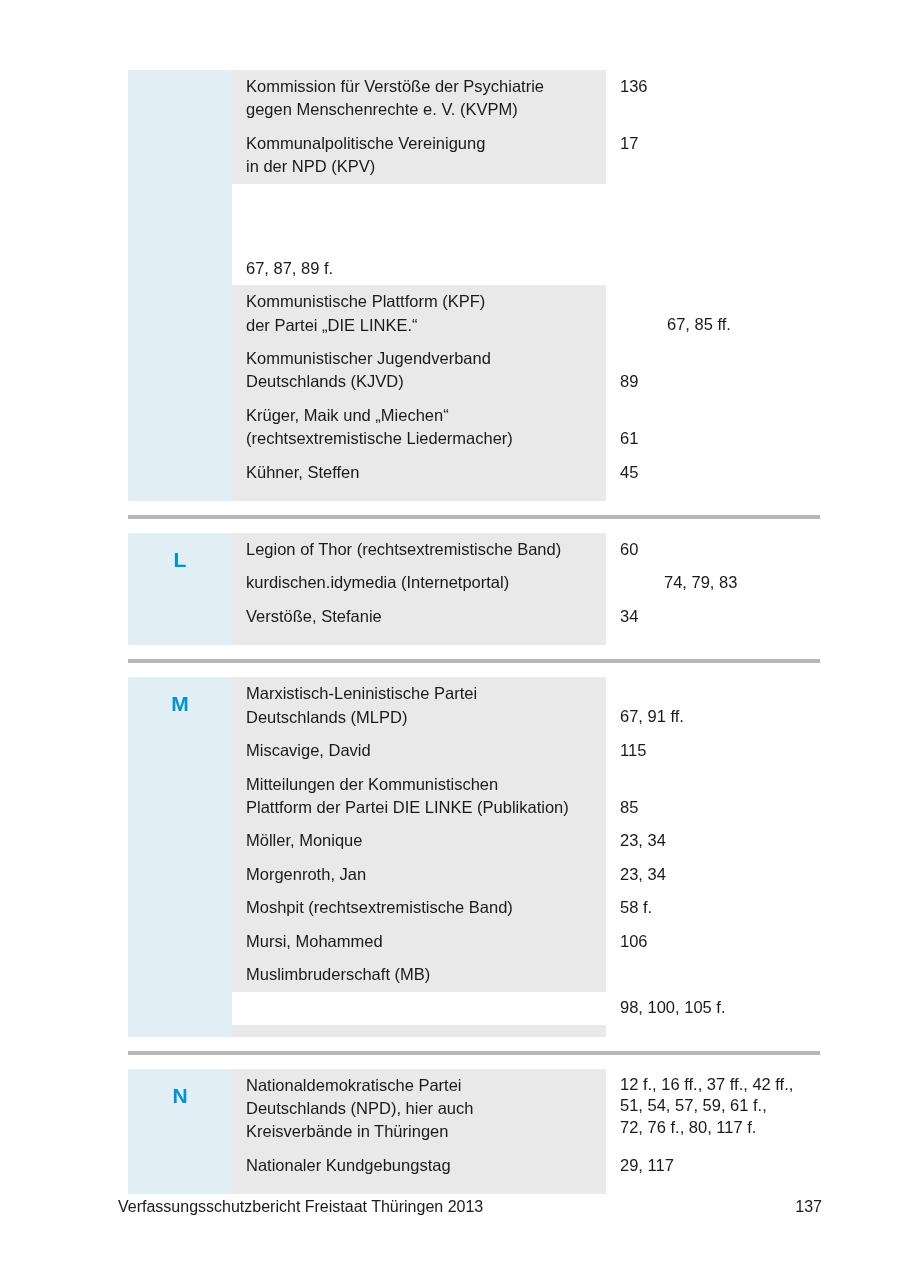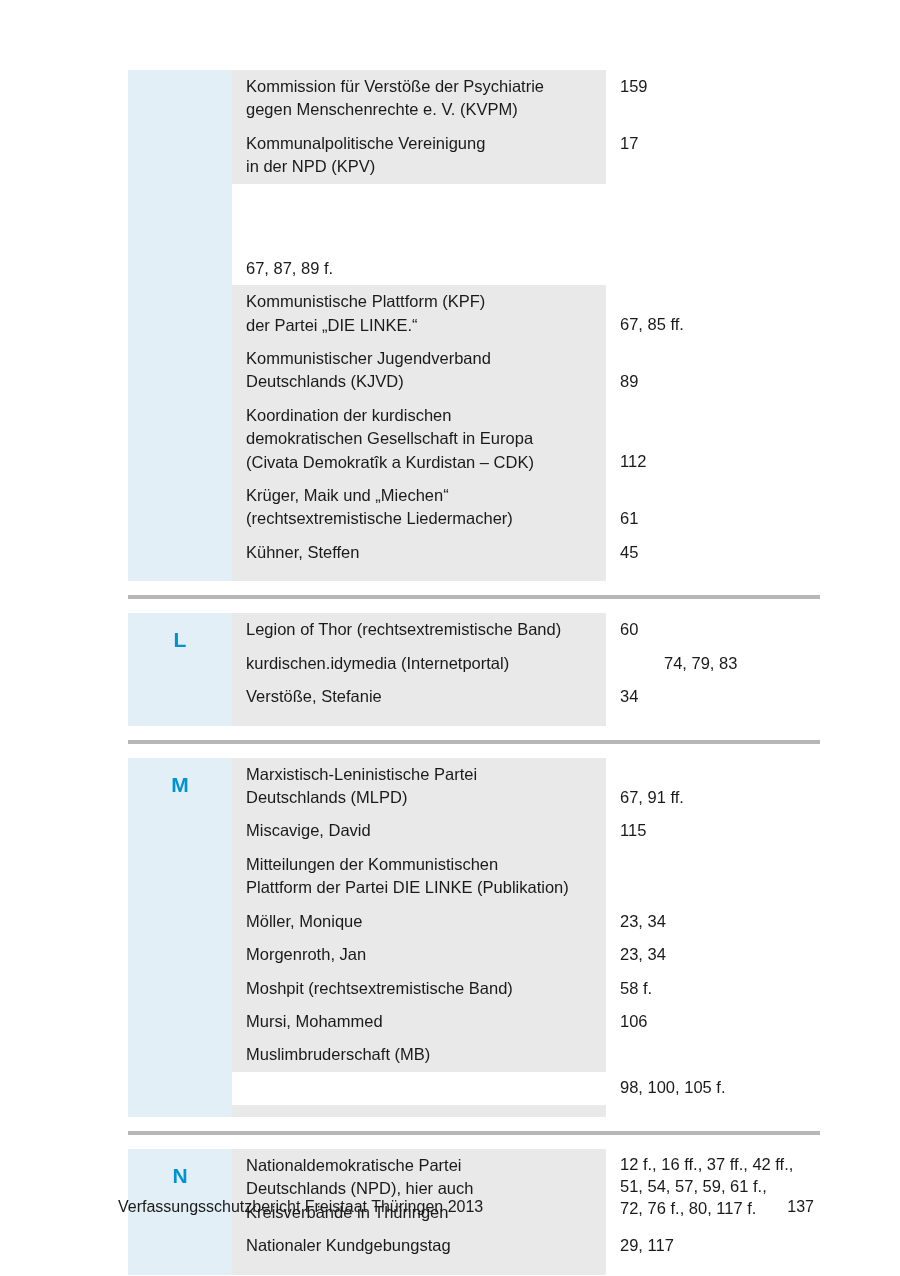--- a/index.html
+++ b/index.html
@@ -112,21 +112,21 @@
 
   .gap {
     height: 14px;
     width: 692px;
     background: #ffffff;
   }
 
   .footer {
     position: absolute;
     left: 118px;
-    right: 86px;
+    right: 78px;
     top: 1198px;
     display: flex;
     flex-direction: row;
     justify-content: space-between;
     align-items: baseline;
     font-size: 16px;
     color: #1a1a1a;
   }
 </style>
 </head>
@@ -138,51 +138,45 @@
 
     <div class="section">
       <div class="letter-col">
         <div class="letter"></div>
       </div>
       <div class="entries-col">
 
         <div class="entry">
           <div class="entry-title" style="white-space: pre-line;">Kommission für Verstöße der Psychiatrie
 gegen Menschenrechte e. V. (KVPM)</div>
-          <div class="entry-pages" style="white-space: pre-line;">159</div>
+          <div class="entry-pages" style="white-space: pre-line;">136</div>
         </div>
 
         <div class="entry">
           <div class="entry-title" style="white-space: pre-line;">Kommunalpolitische Vereinigung
 in der NPD (KPV)</div>
           <div class="entry-pages" style="white-space: pre-line;">17</div>
         </div>
 
         <div class="entry">
           <div class="entry-pages" style="padding-top: 73px; white-space: pre-line;">67, 87, 89 f.</div>
         </div>
 
         <div class="entry">
           <div class="entry-title" style="white-space: pre-line;">Kommunistische Plattform (KPF)
 der Partei „DIE LINKE.“</div>
-          <div class="entry-pages" style="padding-top: 28px; white-space: pre-line;">67, 85 ff.</div>
+          <div class="entry-pages" style="padding-top: 28px; white-space: pre-line; margin-left: 47px;">67, 85 ff.</div>
         </div>
 
         <div class="entry">
           <div class="entry-title" style="white-space: pre-line;">Kommunistischer Jugendverband
 Deutschlands (KJVD)</div>
           <div class="entry-pages" style="padding-top: 28px; white-space: pre-line;">89</div>
         </div>
 
-        <div class="entry">
-          <div class="entry-title" style="white-space: pre-line;">Koordination der kurdischen
-demokratischen Gesellschaft in Europa
-(Civata Demokratîk a Kurdistan – CDK)</div>
-          <div class="entry-pages" style="padding-top: 51px; white-space: pre-line;">112</div>
-        </div>
 
         <div class="entry">
           <div class="entry-title" style="white-space: pre-line;">Krüger, Maik und „Miechen“
 (rechtsextremistische Liedermacher)</div>
           <div class="entry-pages" style="padding-top: 28px; white-space: pre-line;">61</div>
         </div>
 
         <div class="entry">
           <div class="entry-title" style="white-space: pre-line;">Kühner, Steffen</div>
           <div class="entry-pages" style="white-space: pre-line;">45</div>
@@ -246,20 +240,21 @@
         </div>
 
         <div class="entry">
           <div class="entry-title" style="white-space: pre-line;">Miscavige, David</div>
           <div class="entry-pages" style="white-space: pre-line;">115</div>
         </div>
 
         <div class="entry">
           <div class="entry-title" style="white-space: pre-line;">Mitteilungen der Kommunistischen
 Plattform der Partei DIE LINKE (Publikation)</div>
+          <div class="entry-pages" style="padding-top: 28px; white-space: pre-line;">85</div>
         </div>
 
         <div class="entry">
           <div class="entry-title" style="white-space: pre-line;">Möller, Monique</div>
           <div class="entry-pages" style="white-space: pre-line;">23, 34</div>
         </div>
 
         <div class="entry">
           <div class="entry-title" style="white-space: pre-line;">Morgenroth, Jan</div>
           <div class="entry-pages" style="white-space: pre-line;">23, 34</div>

